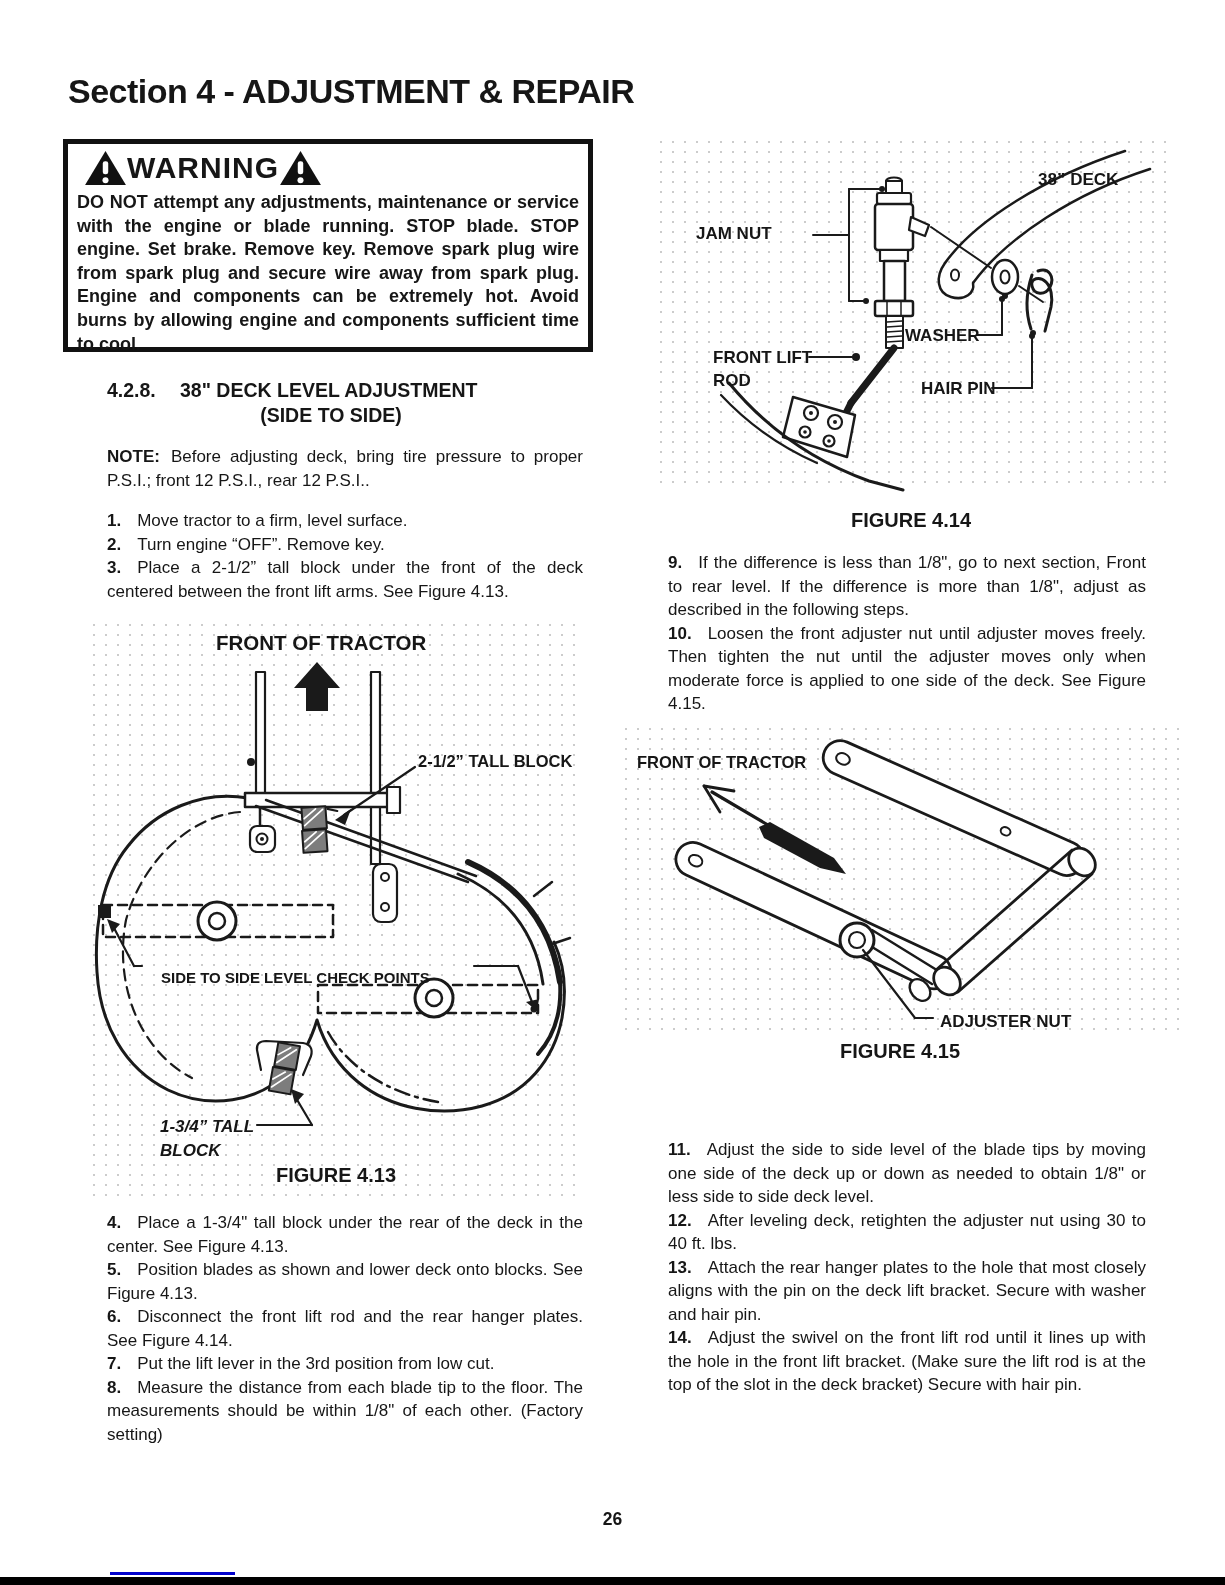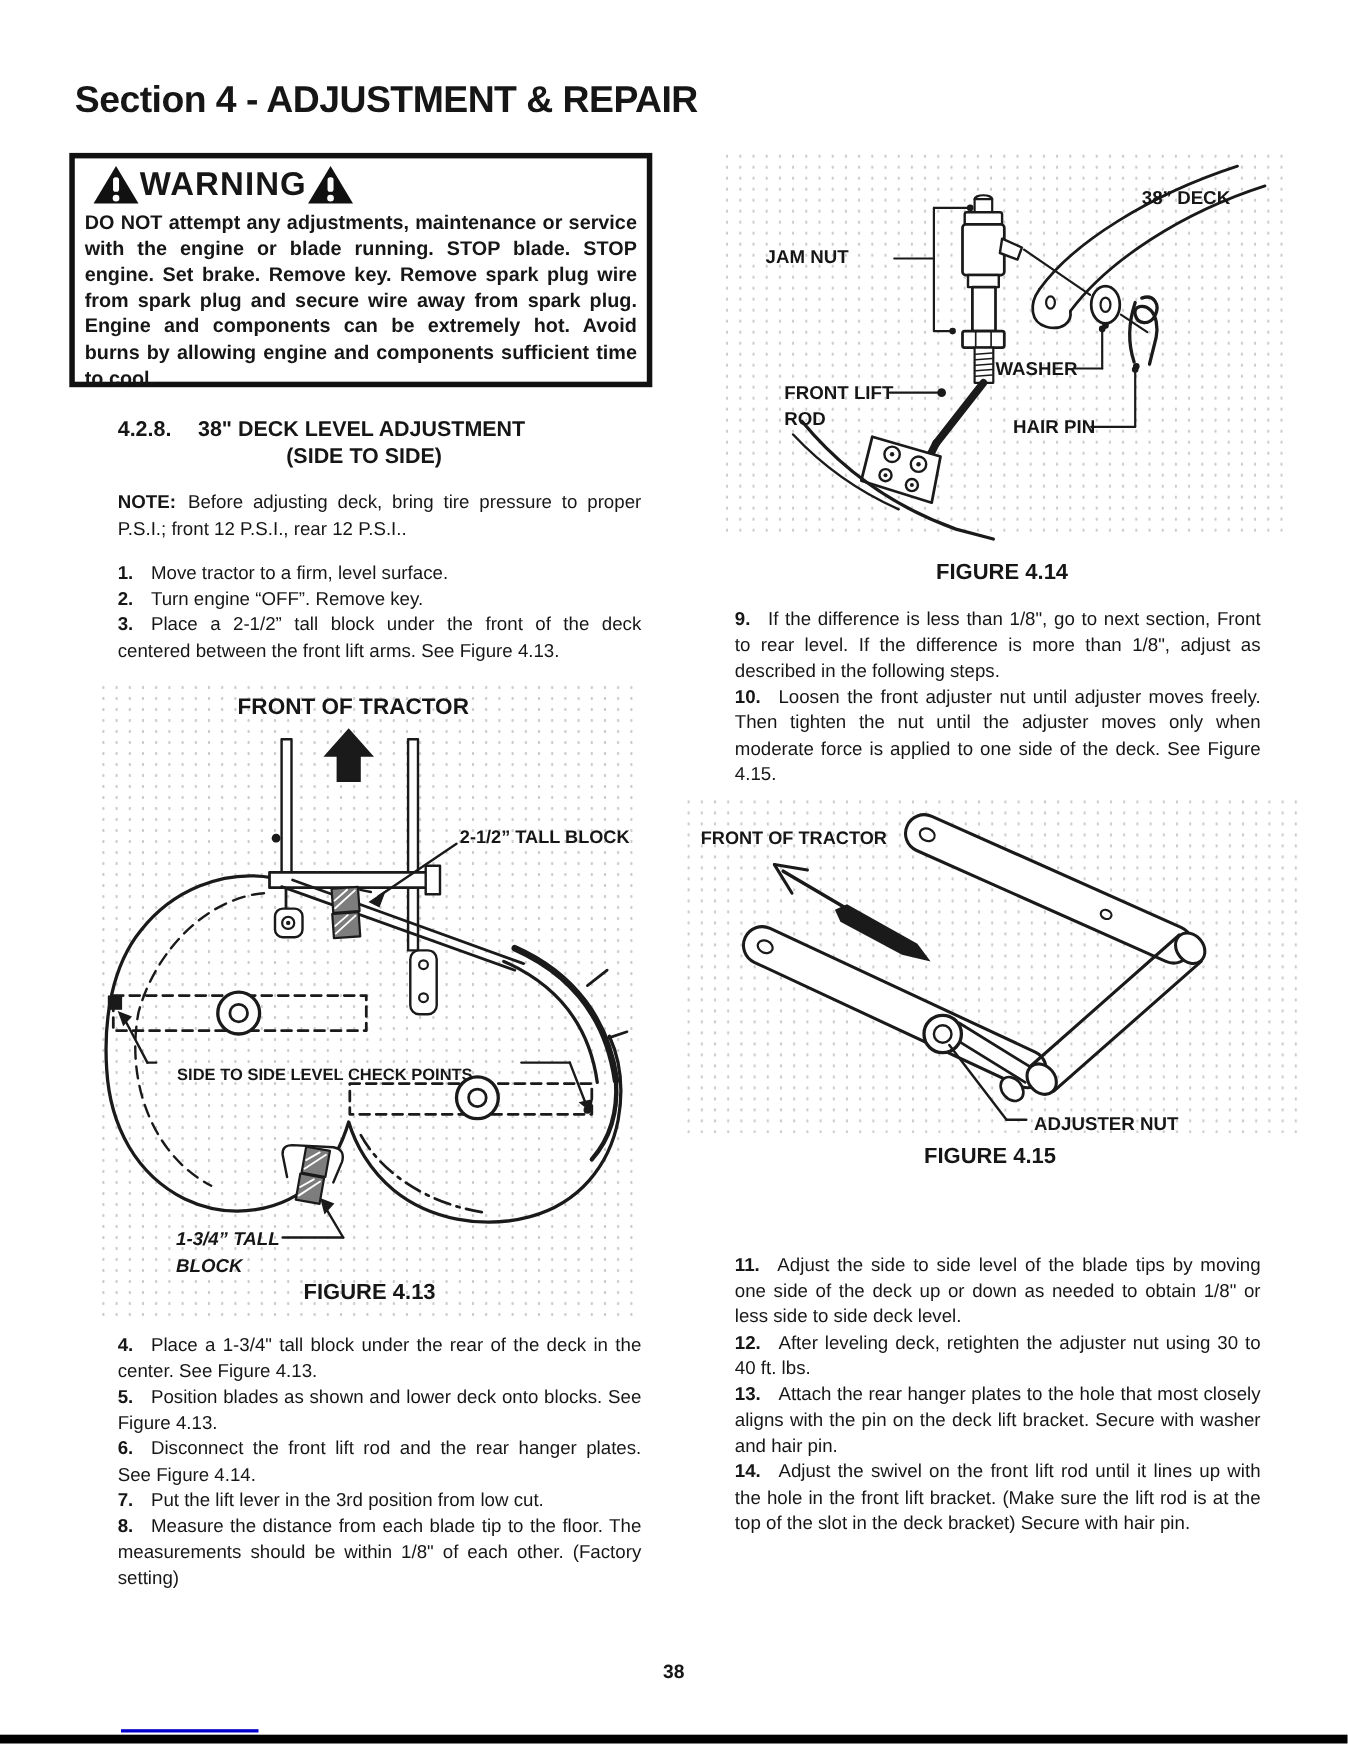--- a/index.html
+++ b/index.html
@@ -291,15 +291,15 @@
 <div class="abs figlabel" style="left:940px;top:1012px;font-size:17px;">ADJUSTER NUT</div>
 <div class="abs figcaption" style="left:620px;top:1040px;width:560px;">FIGURE 4.15</div>
 
 <div class="abs body17" style="left:668px;top:1094px;width:478px;margin-top:44px;">
   <p><span class="snum">11.</span><span>Adjust the side to side level of the blade tips by moving one side of the deck up or down as needed to obtain 1/8" or less side to side deck level.</span></p>
   <p><span class="snum">12.</span><span>After leveling deck, retighten the adjuster nut using 30 to 40 ft. lbs.</span></p>
   <p><span class="snum">13.</span><span>Attach the rear hanger plates to the hole that most closely aligns with the pin on the deck lift bracket. Secure with washer and hair pin.</span></p>
   <p><span class="snum">14.</span><span>Adjust the swivel on the front lift rod until it lines up with the hole in the front lift bracket. (Make sure the lift rod is at the top of the slot in the deck bracket) Secure with hair pin.</span></p>
 </div>
 
-<div class="abs" style="left:0;top:1509px;width:1225px;text-align:center;font-size:17.5px;font-weight:bold;">38</div>
+<div class="abs" style="left:0;top:1509px;width:1225px;text-align:center;font-size:17.5px;font-weight:bold;">26</div>
 <div class="abs bluelink" style="left:110px;top:1572px;width:125px;height:3px;"></div>
 <div class="abs blackbar" style="left:0;top:1577px;width:1225px;height:8px;"></div>
 
 </body></html>

